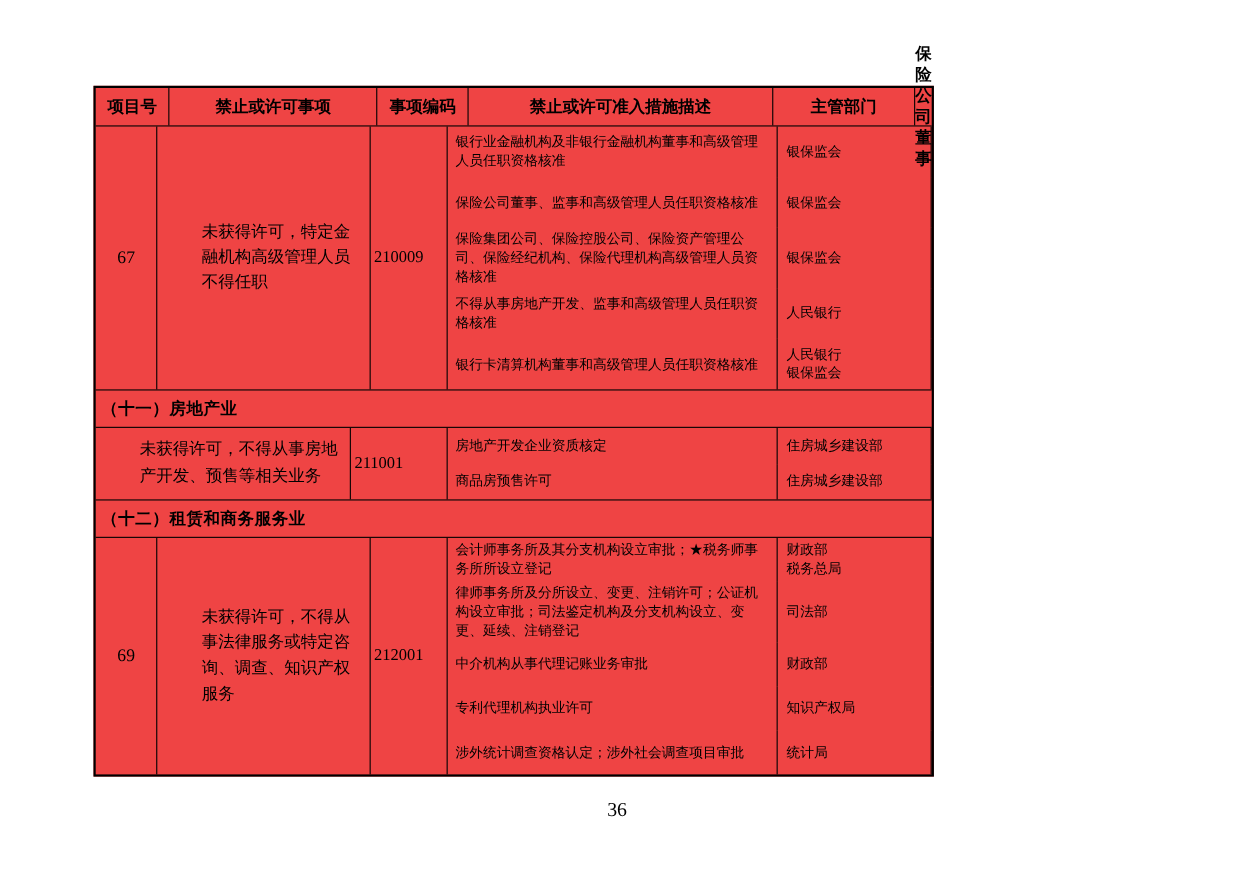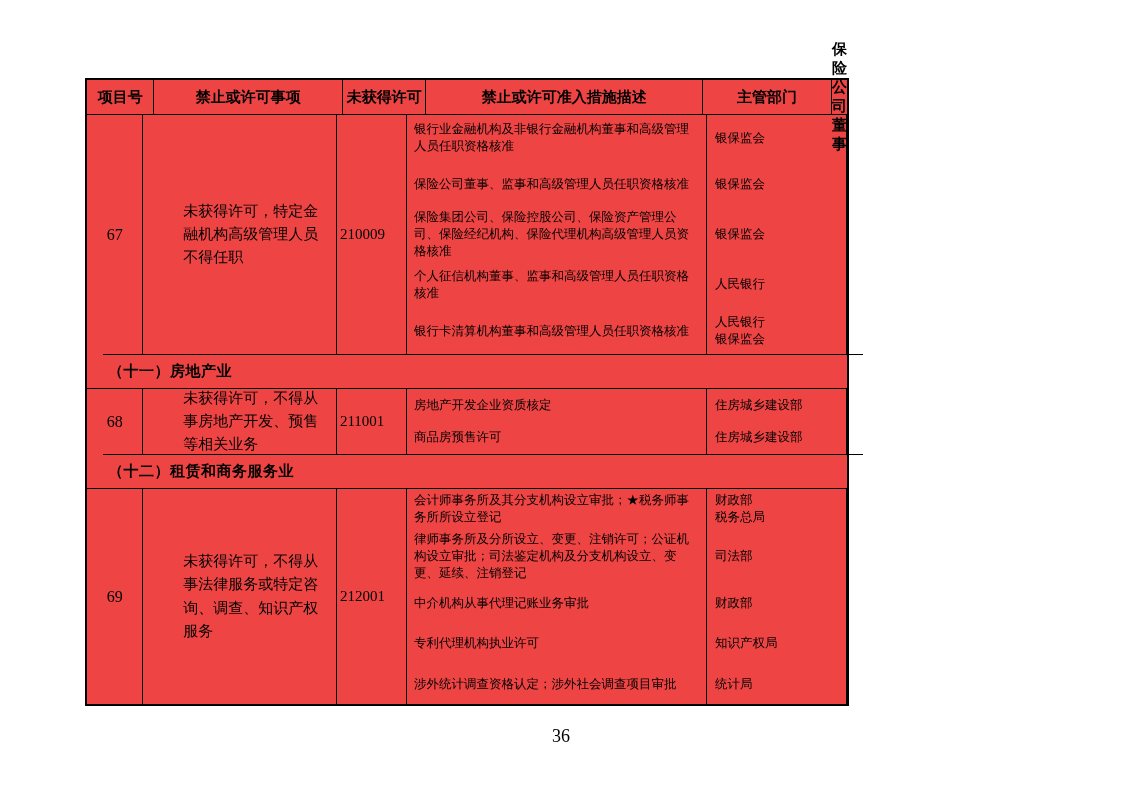--- a/index.html
+++ b/index.html
@@ -32,21 +32,21 @@
   }
   .hcell:last-child { border-right: none; }
 
   .col-id     { width: 73px;  }
   .col-matter { width: 205px; }
   .col-code   { width: 90px;  }
   .col-meas   { width: 300px; }
   .col-dept   { width: 140px; }
   .col-local  { flex: 1; }
 
-  .section-row { height: 34px; align-items: center; margin-left: 16px; }
+  .section-row { height: 34px; align-items: center; }
   .section-label {
     font-weight: bold; font-size: 15px;
     padding-left: 5px; letter-spacing: 0.5px;
   }
 
   .item-row { align-items: stretch; }
   .row-67 { height: 240px; }
   .row-68 { height: 66px;  }
   .row-69 { height: 216px; }
 
@@ -91,21 +91,21 @@
 </style>
 </head>
 <body>
 
 <div class="page">
 
   <div class="doc-table" id="table-host">
     <div class="row header-row">
       <div class="hcell col-id">项目号</div>
       <div class="hcell col-matter">禁止或许可事项</div>
-      <div class="hcell col-code">未获得许可</div>
+      <div class="hcell col-code">事项编码</div>
       <div class="hcell col-meas">禁止或许可准入措施描述</div>
       <div class="hcell col-dept">主管部门</div>
       <div class="hcell col-local">保险公司董事</div>
     </div>
 
   <div class="row item-row row-67">
     <div class="cell id-cell">67</div>
     <div class="cell matter-cell">未获得许可，特定金融机构高级管理人员不得任职</div>
     <div class="cell code-cell">210009</div>
     <div class="pairs">
@@ -118,39 +118,38 @@
     <div class="measure-cell">保险公司董事、监事和高级管理人员任职资格核准</div>
     <div class="dept-cell">银保监会</div>
   </div>
 
   <div class="pair">
     <div class="measure-cell">保险集团公司、保险控股公司、保险资产管理公司、保险经纪机构、保险代理机构高级管理人员资格核准</div>
     <div class="dept-cell">银保监会</div>
   </div>
 
   <div class="pair">
-    <div class="measure-cell">个人征信机构董事、监事和高级管理人员任职资格核准</div>
+    <div class="measure-cell">不得从事房地产开发、监事和高级管理人员任职资格核准</div>
     <div class="dept-cell">人民银行</div>
   </div>
 
   <div class="pair">
     <div class="measure-cell">银行卡清算机构董事和高级管理人员任职资格核准</div>
     <div class="dept-cell">人民银行
 银保监会</div>
   </div>
 </div>
     <div class="cell local-cell"></div>
   </div>
 
   <div class="row section-row">
     <div class="section-label">（十一）房地产业</div>
   </div>
 
   <div class="row item-row row-68">
-    <div class="cell id-cell">68</div>
     <div class="cell matter-cell">未获得许可，不得从事房地产开发、预售等相关业务</div>
     <div class="cell code-cell">211001</div>
     <div class="pairs">
   <div class="pair">
     <div class="measure-cell">房地产开发企业资质核定</div>
     <div class="dept-cell">住房城乡建设部</div>
   </div>
 
   <div class="pair">
     <div class="measure-cell">商品房预售许可</div>

